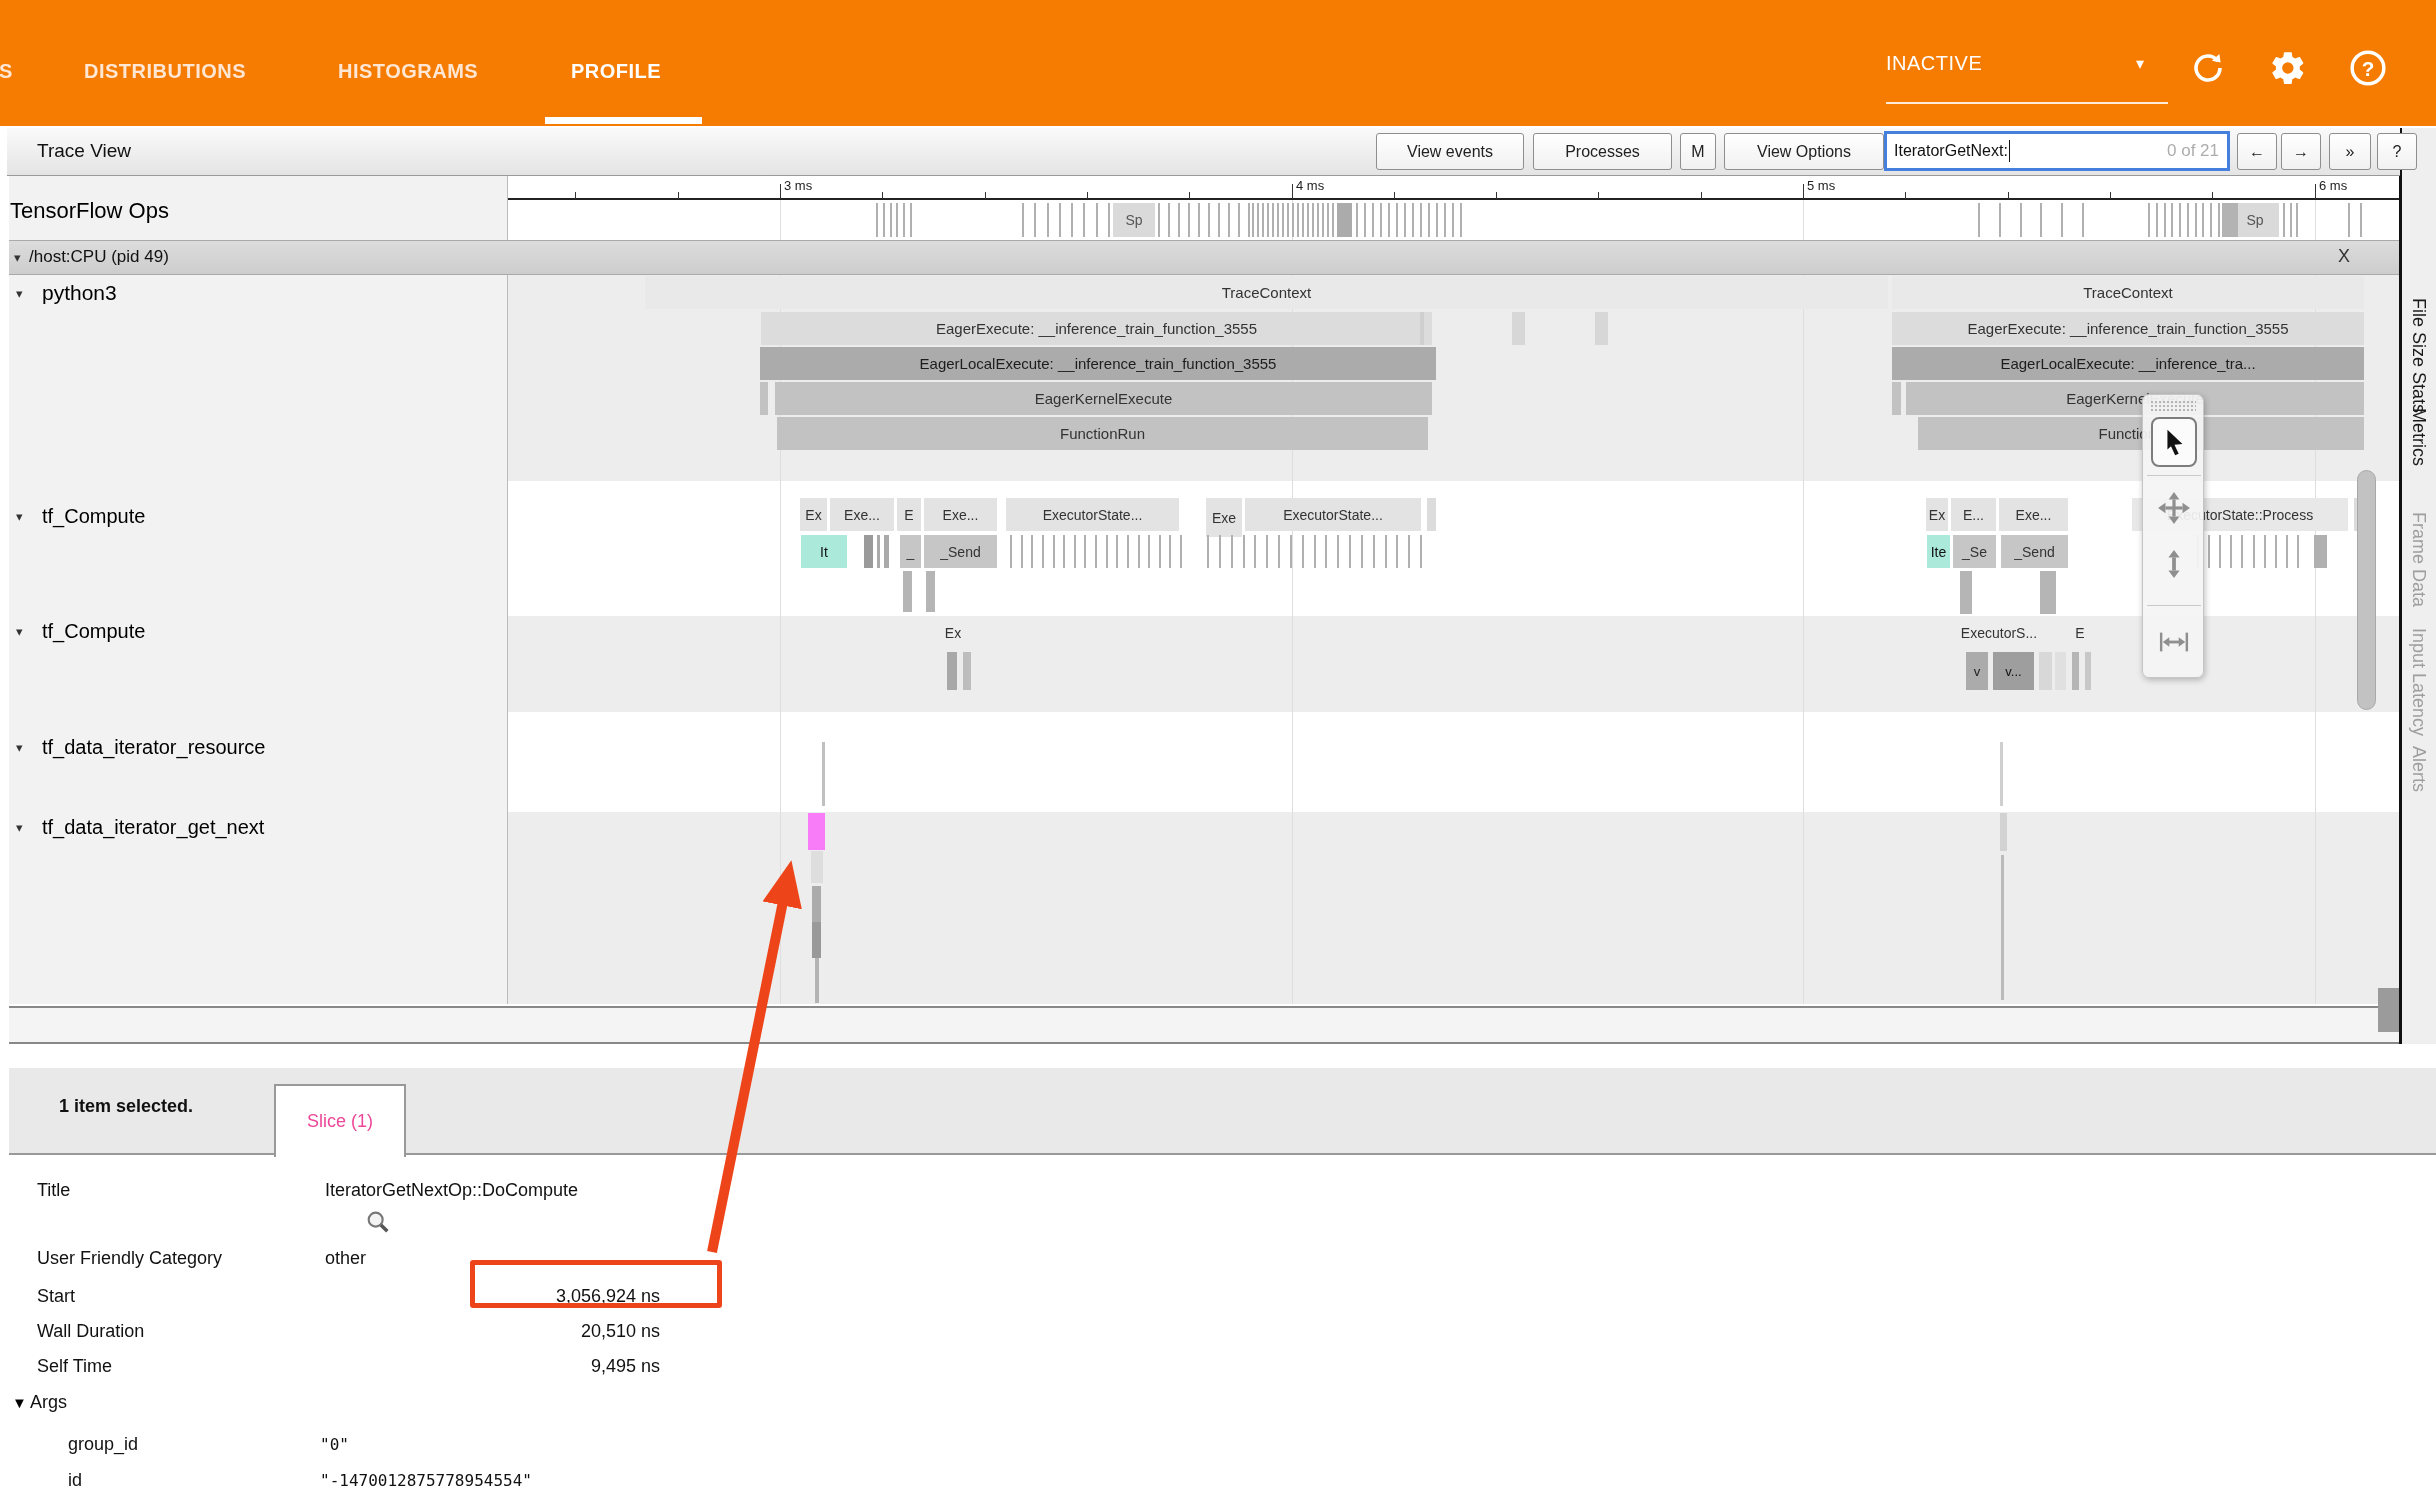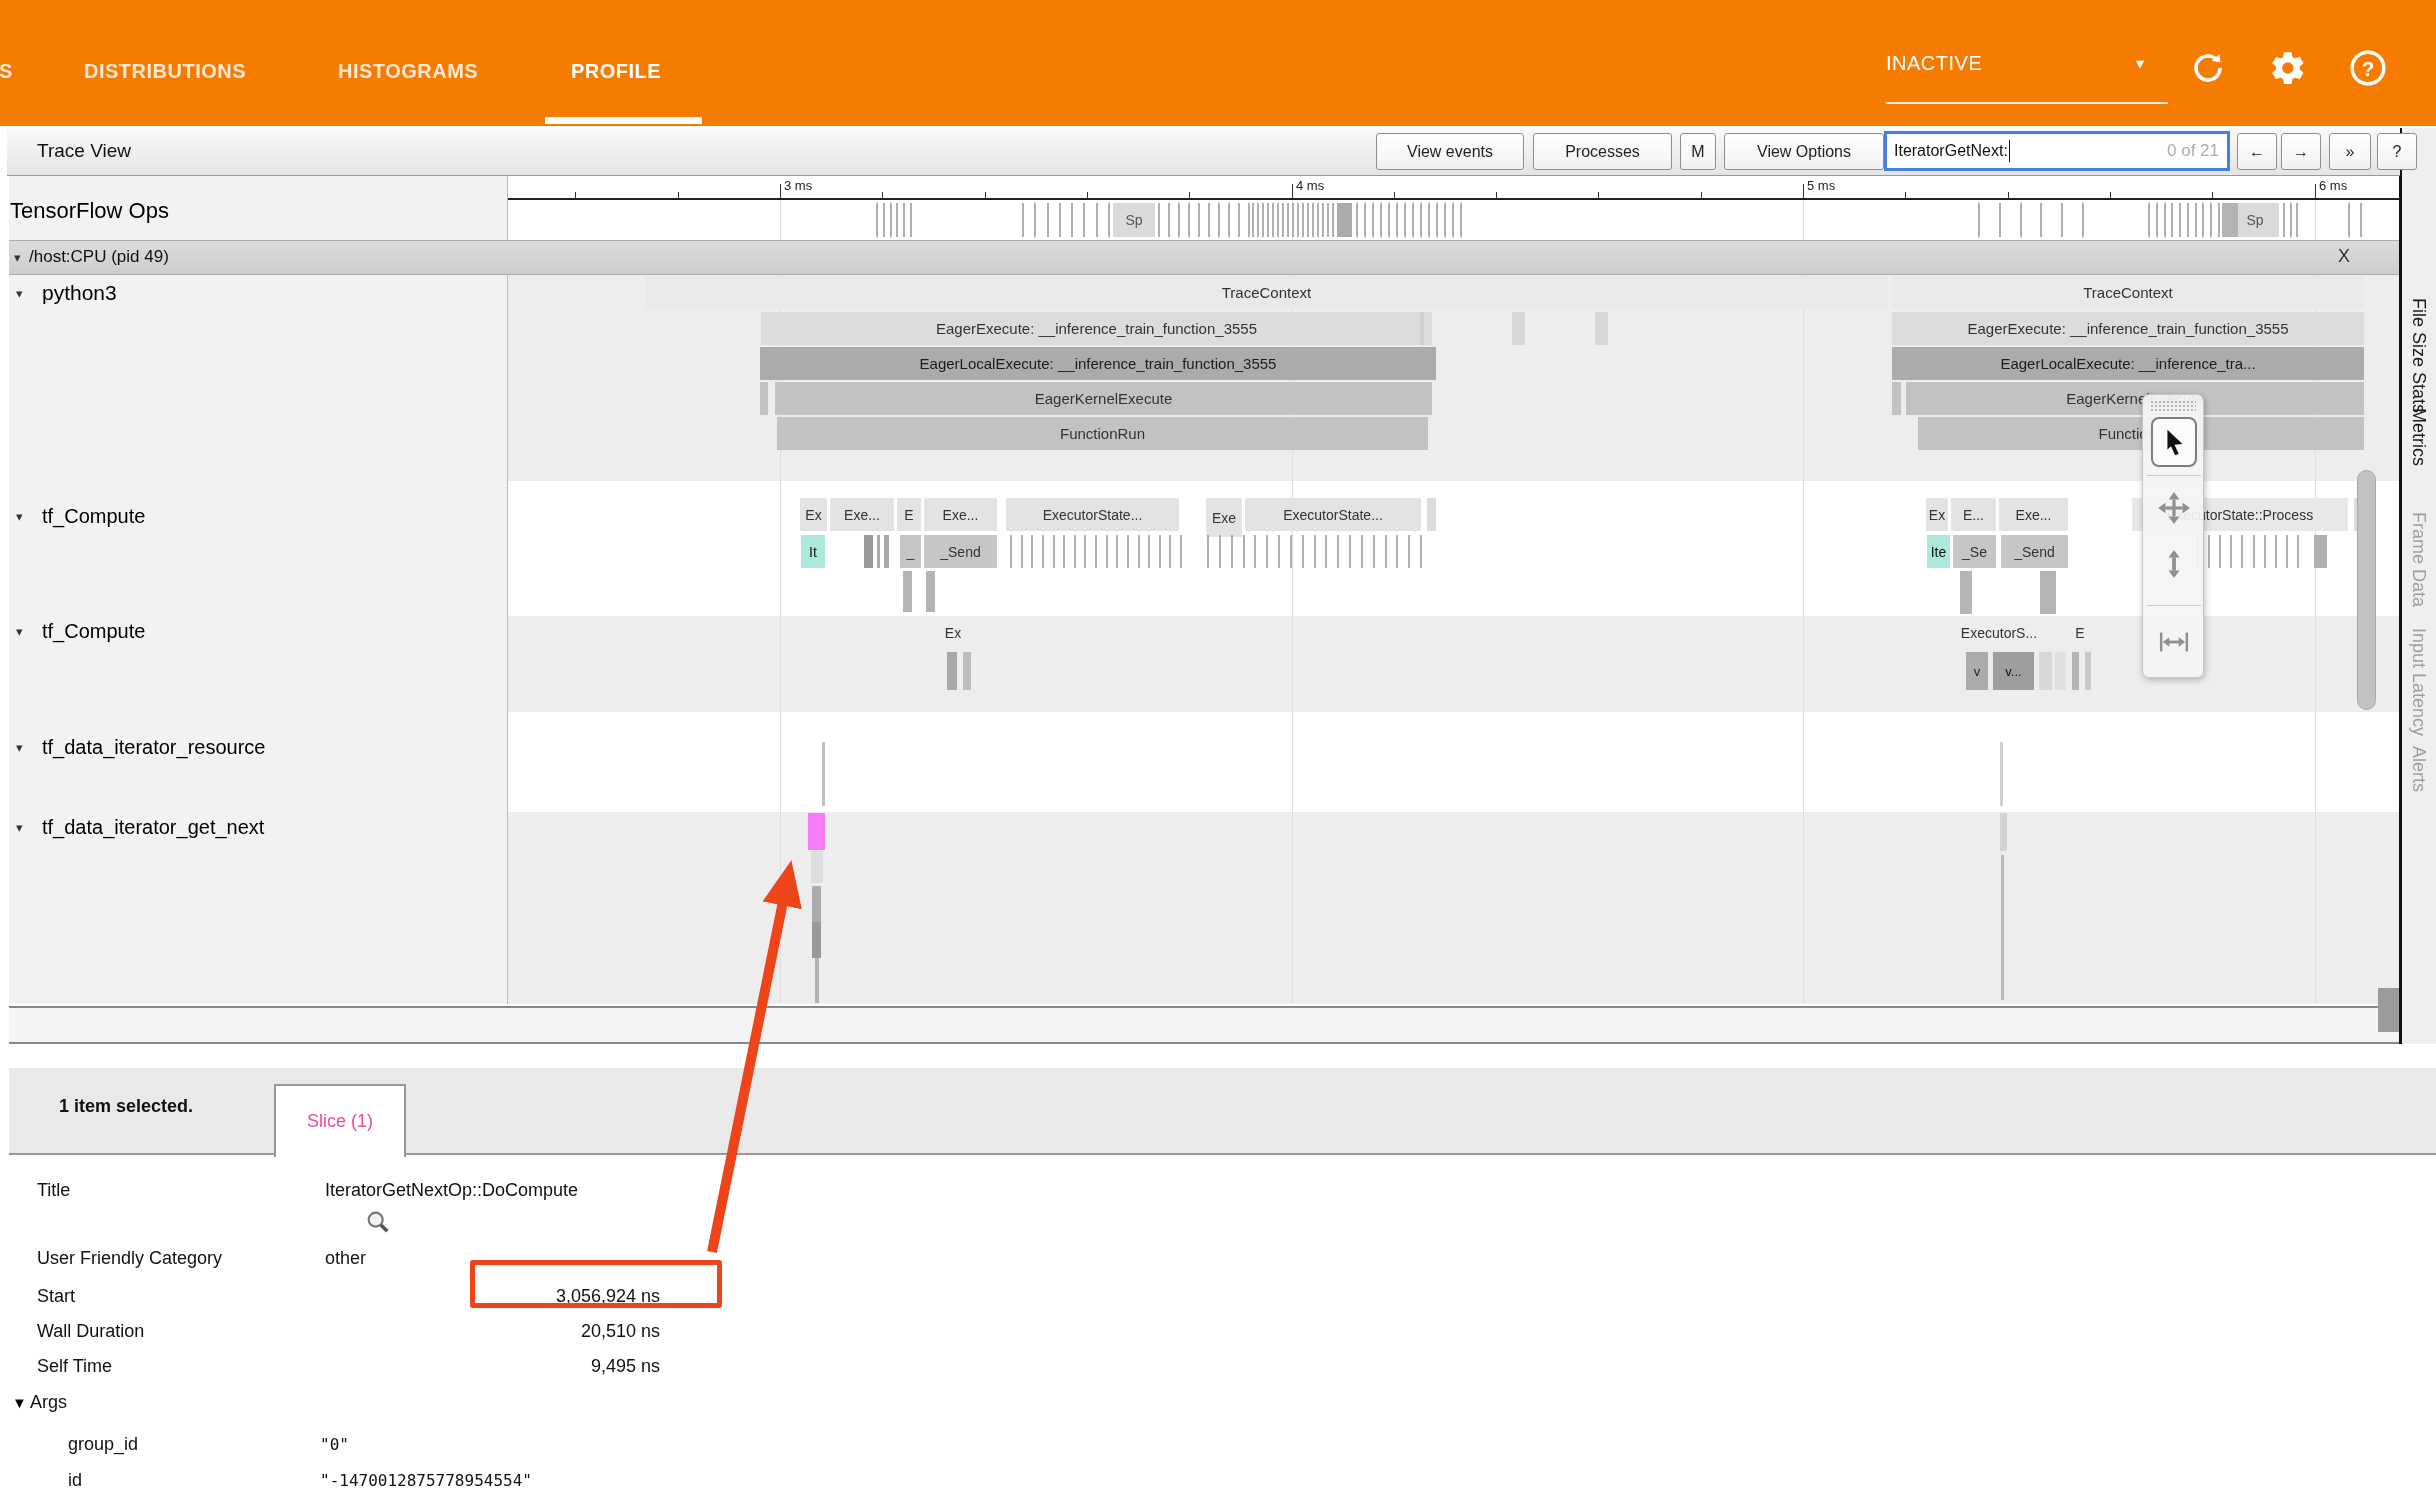--- a/index.html
+++ b/index.html
@@ -215,21 +215,21 @@
       <div class="slice" style="left: 924px; top: 498px; width: 73px; height: 33px; background: rgb(227, 227, 227); font-size: 14px;">Exe...</div>
       <div class="slice" style="left: 1006px; top: 498px; width: 173px; height: 33px; background: rgb(227, 227, 227); font-size: 14px;">ExecutorState...</div>
       <div class="slice" style="left: 1206px; top: 498px; width: 36px; height: 39px; background: rgb(227, 227, 227); font-size: 14px; text-align: center;">Exe</div>
       <div class="slice" style="left: 1245px; top: 498px; width: 176px; height: 33px; background: rgb(227, 227, 227); font-size: 14px;">ExecutorState...</div>
       <div class="slice" style="left: 1427px; top: 498px; width: 9px; height: 33px; background: rgb(220, 220, 220);"></div>
       <div class="slice" style="left: 1926px; top: 498px; width: 22px; height: 33px; background: rgb(227, 227, 227); font-size: 14px;">Ex</div>
       <div class="slice" style="left: 1951px; top: 498px; width: 45px; height: 33px; background: rgb(227, 227, 227); font-size: 14px;">E...</div>
       <div class="slice" style="left: 1999px; top: 498px; width: 69px; height: 33px; background: rgb(227, 227, 227); font-size: 14px;">Exe...</div>
       <div class="slice" style="left: 2132px; top: 498px; width: 216px; height: 33px; background: rgb(232, 232, 232); font-size: 14px;">ExecutorState::Process</div>
       <div class="slice" style="left: 2354px; top: 498px; width: 10px; height: 33px; background: rgb(220, 220, 220);"></div>
-      <div class="slice" style="left: 801px; top: 535px; width: 24px; height: 33px; background: rgb(171, 234, 218); font-size: 14px; color: rgb(17, 17, 17);">It</div>
+      <div class="slice" style="left: 801px; top: 535px; width: 46px; height: 33px; background: rgb(171, 234, 218); font-size: 14px; color: rgb(17, 17, 17);">It</div>
       <div class="slice" style="left: 864px; top: 535px; width: 9px; height: 33px; background: rgb(154, 154, 154);"></div>
       <div class="slice" style="left: 877px; top: 535px; width: 3px; height: 33px; background: rgb(170, 170, 170);"></div>
       <div class="slice" style="left: 884px; top: 535px; width: 5px; height: 33px; background: rgb(170, 170, 170);"></div>
       <div class="slice" style="left: 900px; top: 535px; width: 21px; height: 33px; background: rgb(198, 198, 198); font-size: 14px;">_</div>
       <div class="slice" style="left: 924px; top: 535px; width: 73px; height: 33px; background: rgb(198, 198, 198); font-size: 14px;">_Send</div>
       <div class="slice" style="left: 1927px; top: 535px; width: 23px; height: 33px; background: rgb(171, 234, 218); font-size: 14px; color: rgb(17, 17, 17);">Ite</div>
       <div class="slice" style="left: 1953px; top: 535px; width: 43px; height: 33px; background: rgb(198, 198, 198); font-size: 14px;">_Se</div>
       <div class="slice" style="left: 2001px; top: 535px; width: 67px; height: 33px; background: rgb(198, 198, 198); font-size: 14px;">_Send</div>
       <div class="slice" style="left: 2314px; top: 535px; width: 13px; height: 33px; background: rgb(176, 176, 176);"></div>
       <div class="slice" style="left: 903px; top: 571px; width: 9px; height: 41px; background: rgb(181, 181, 181);"></div>

